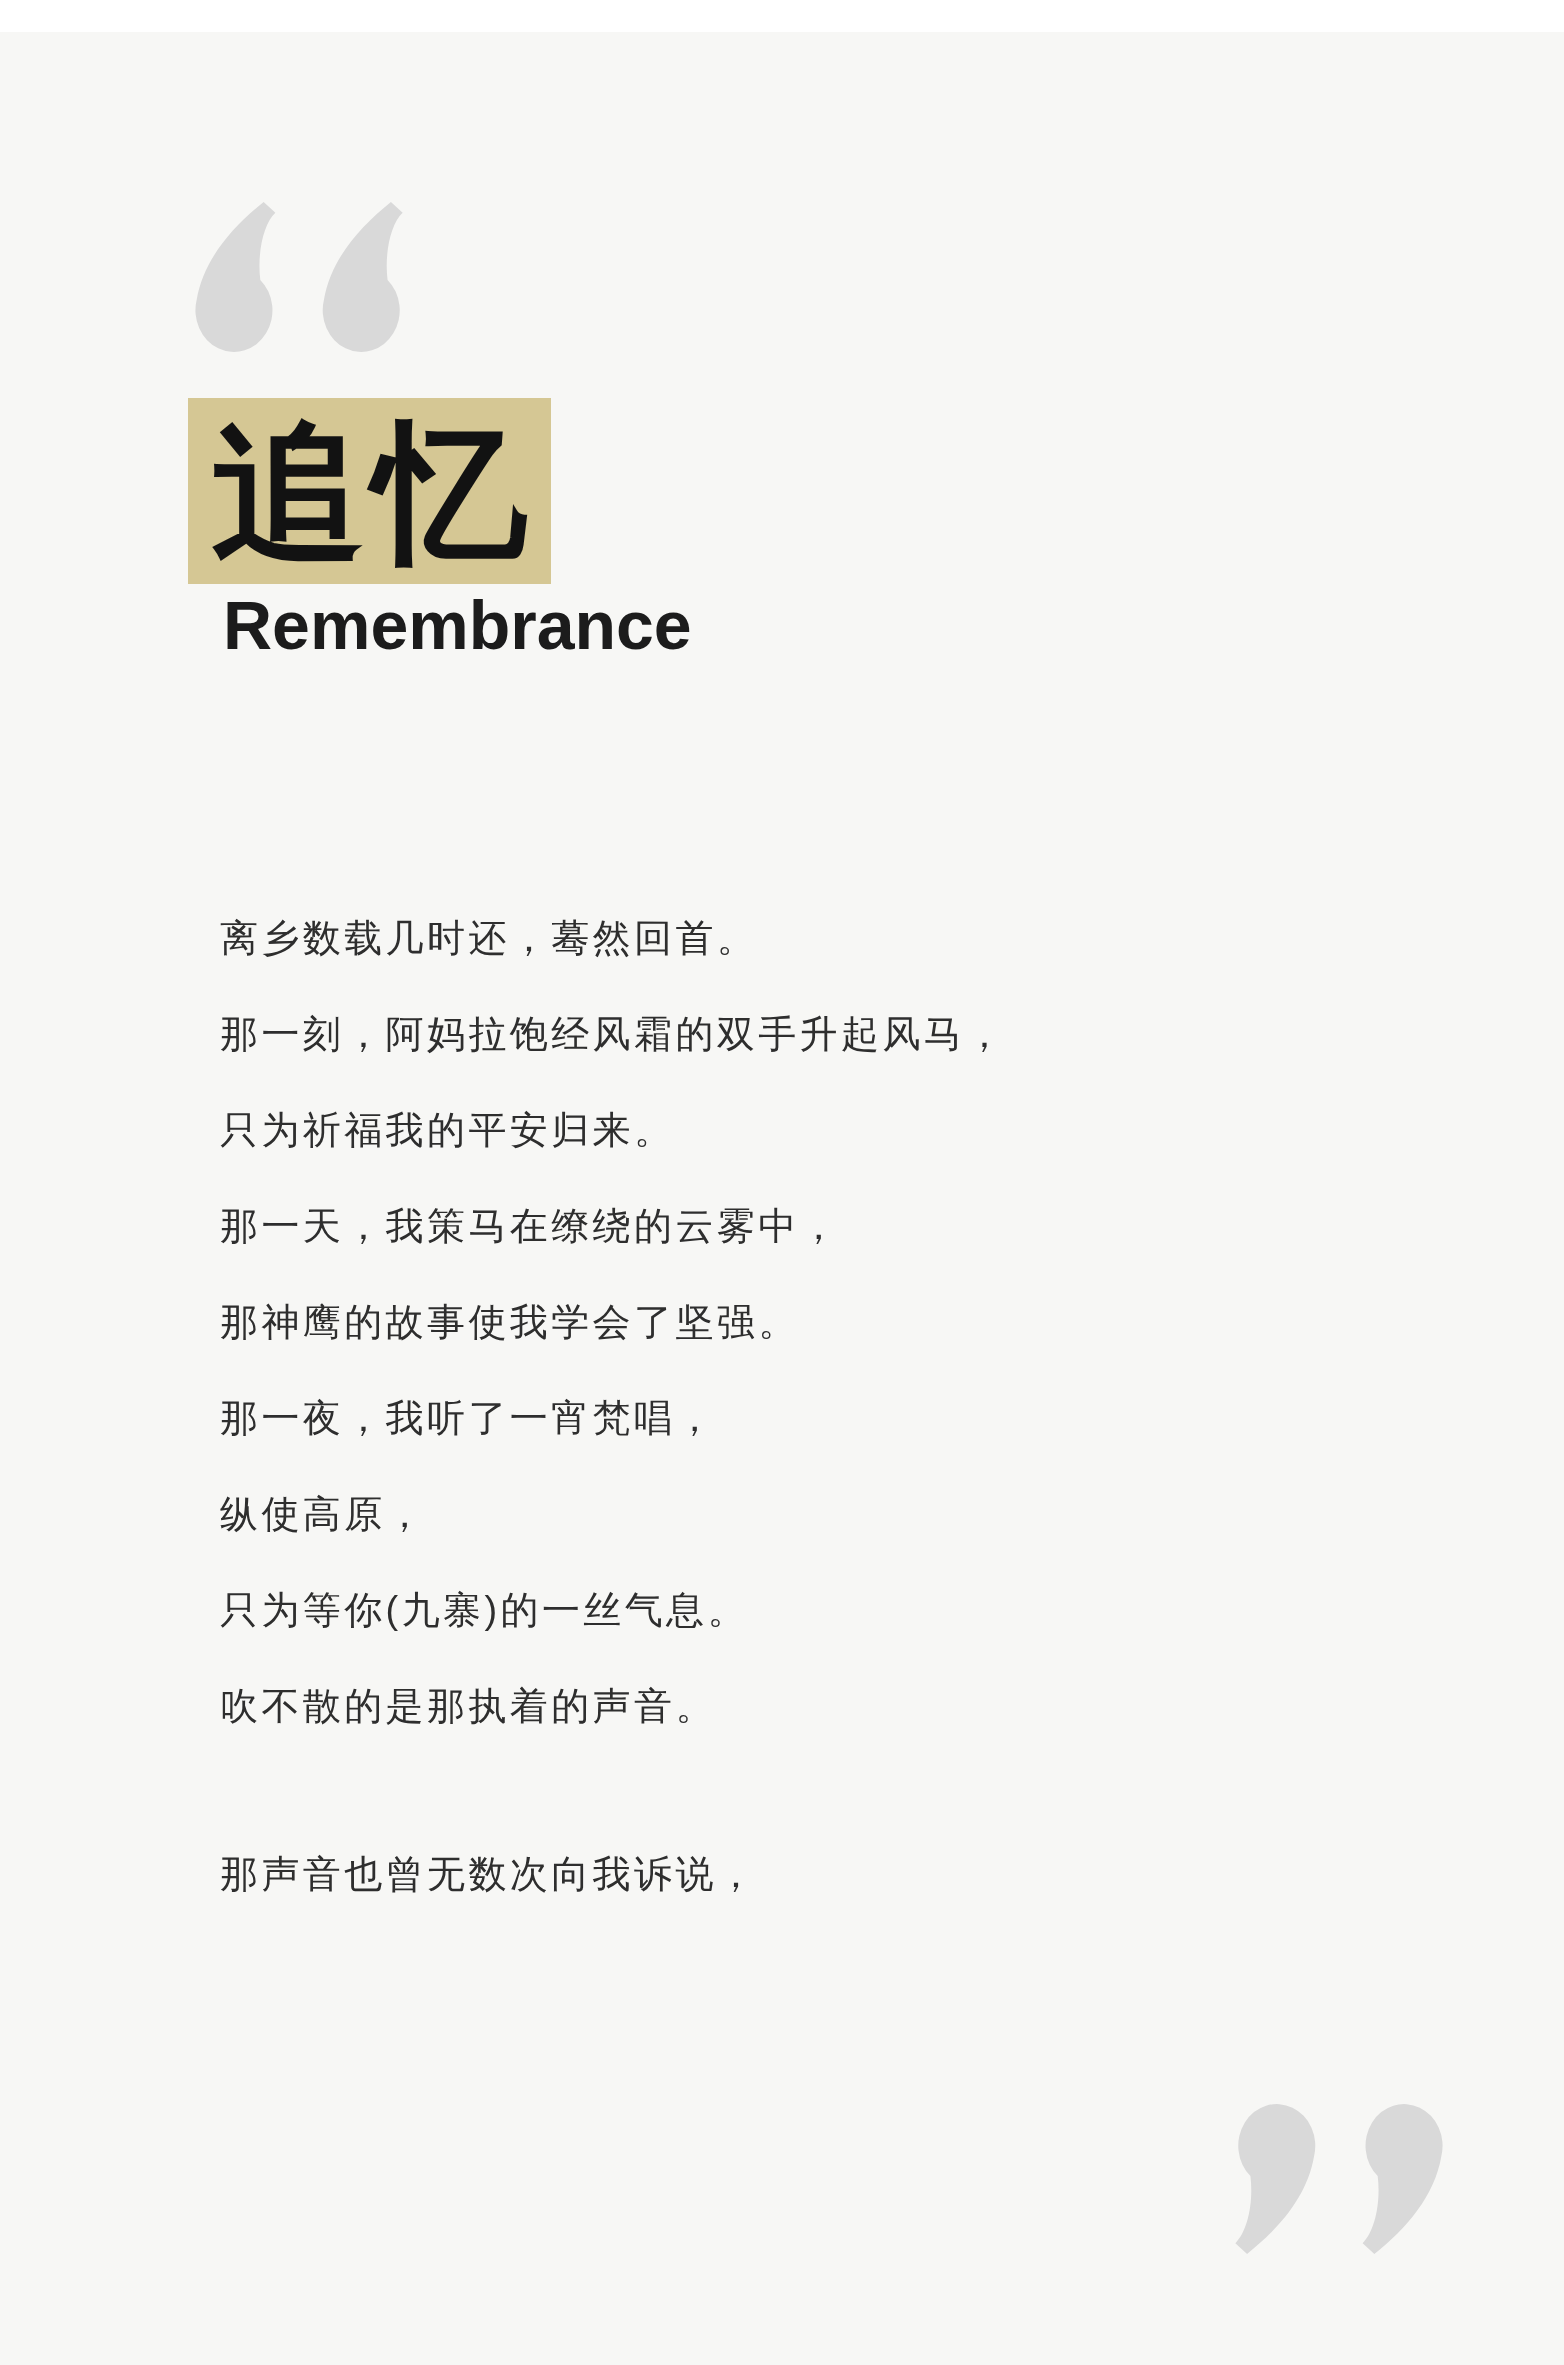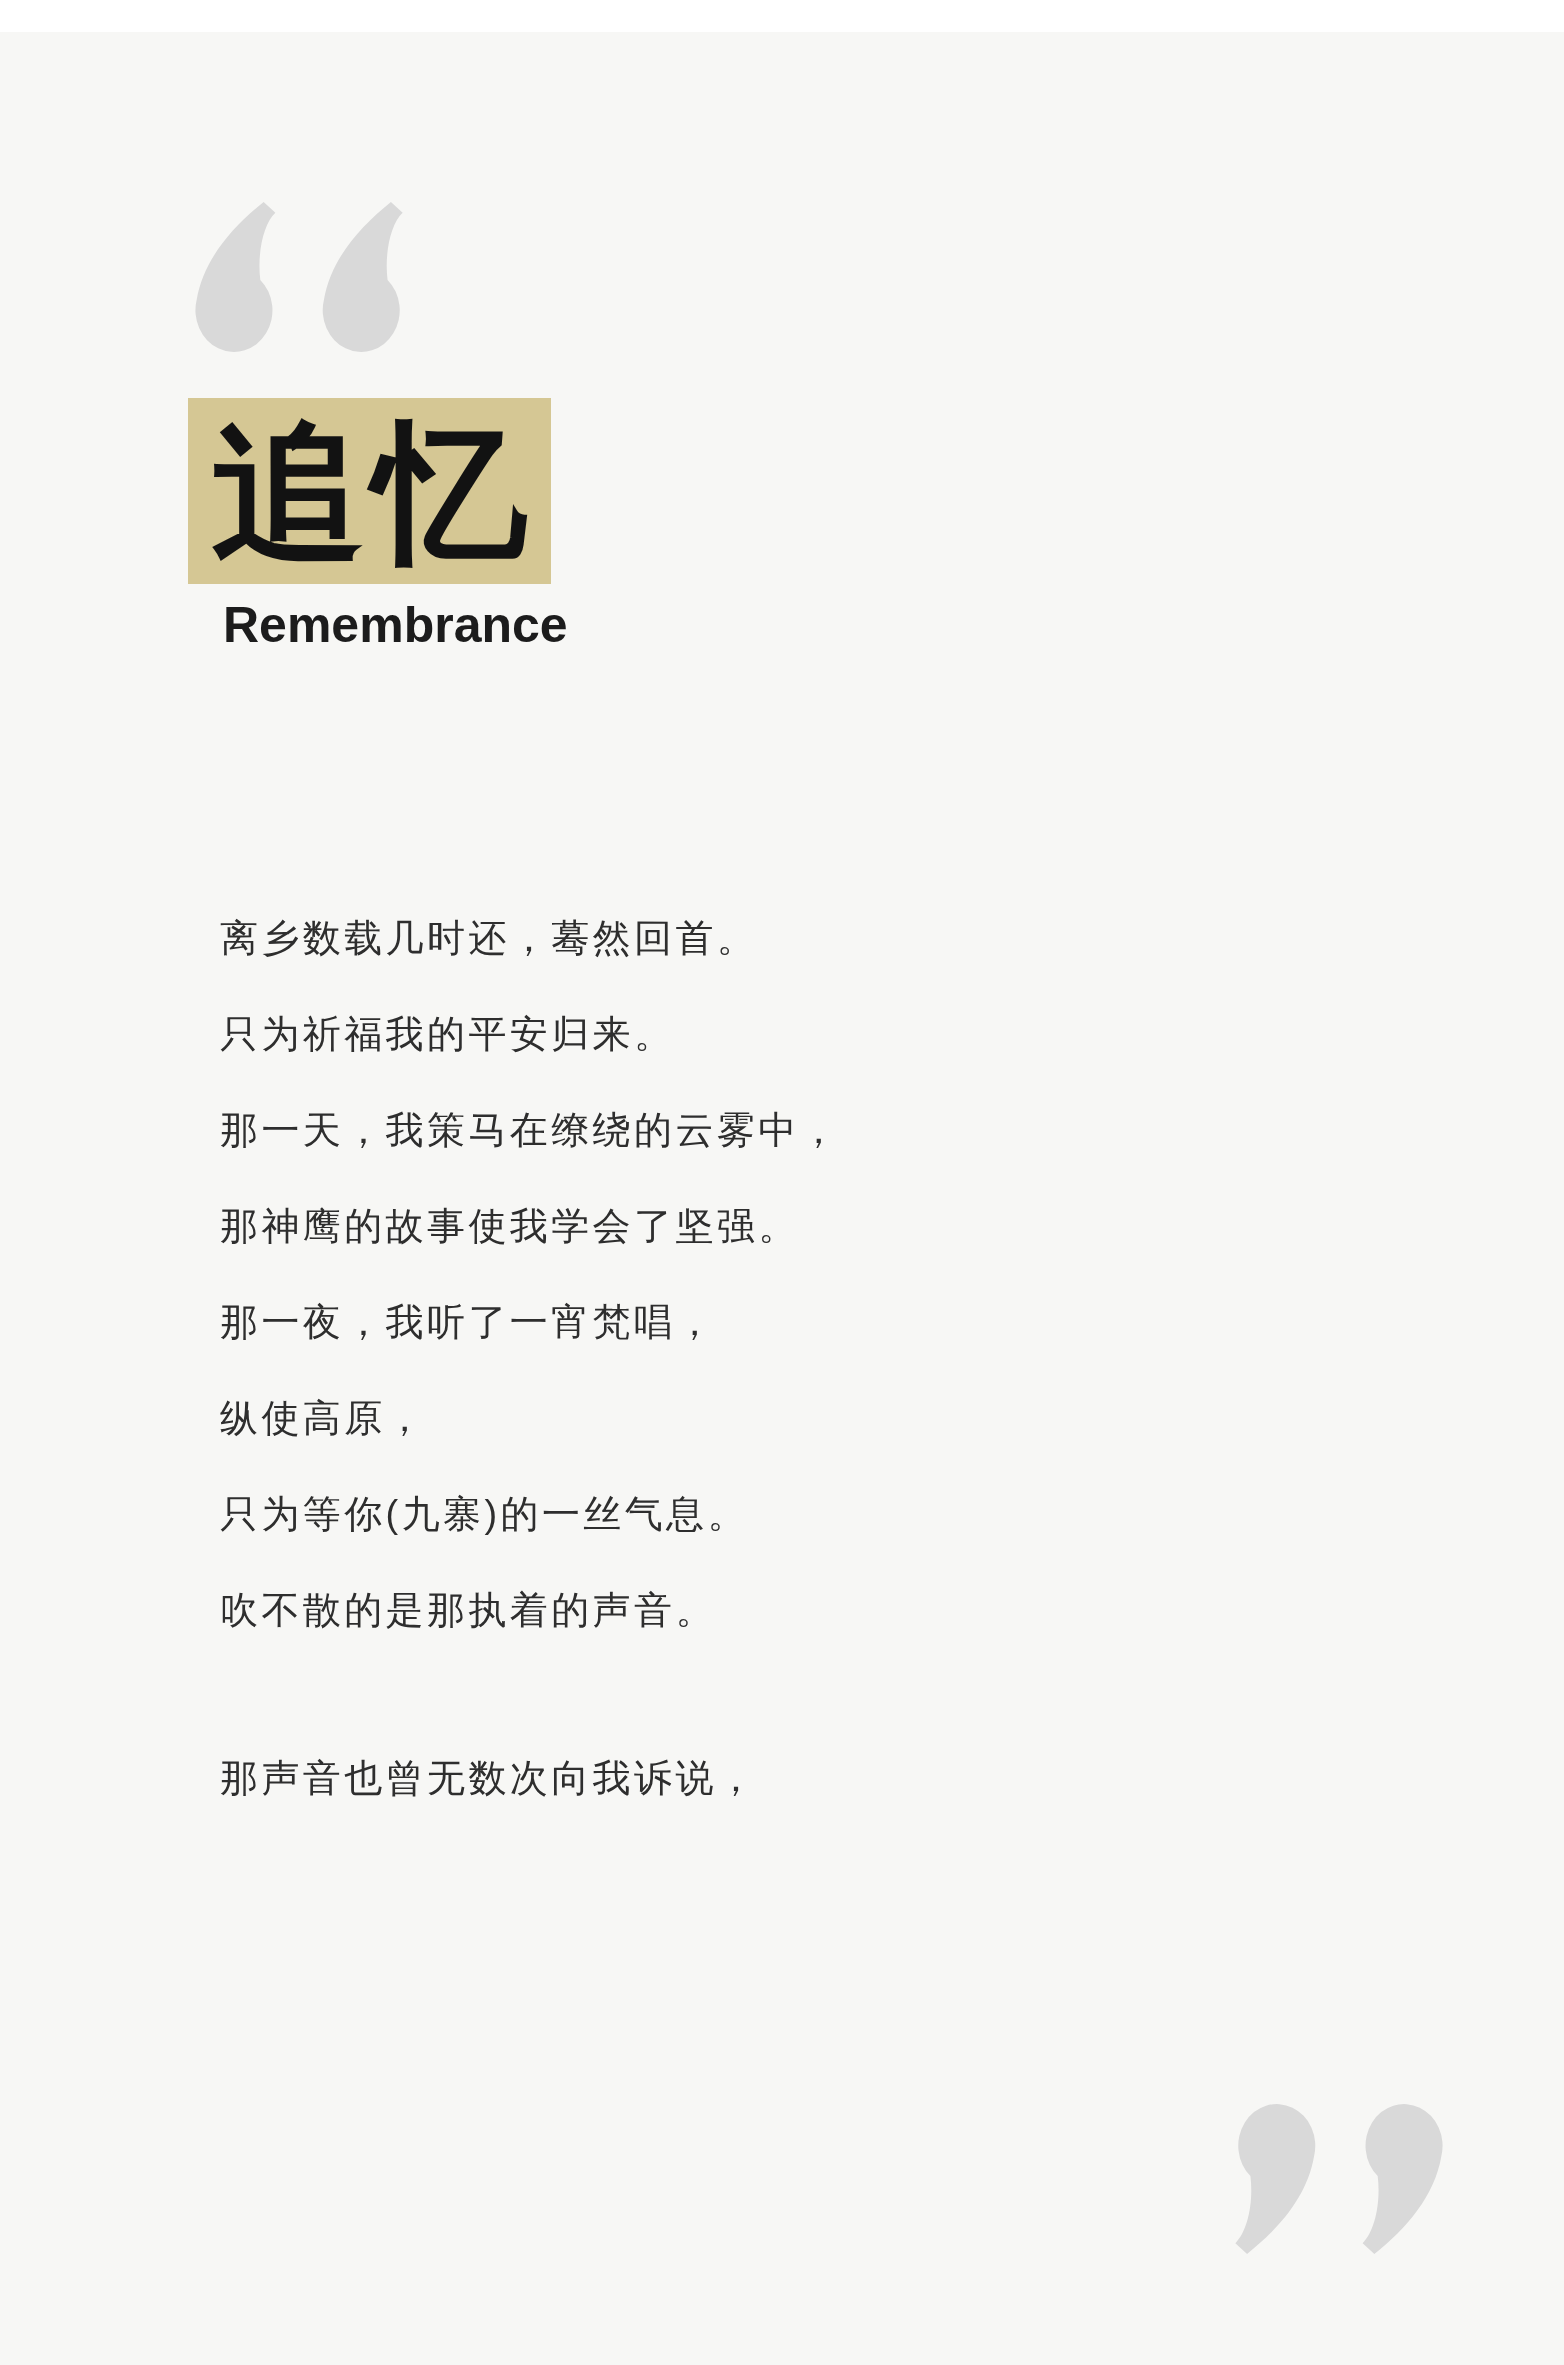--- a/index.html
+++ b/index.html
@@ -31,21 +31,21 @@
     font-weight: 600;
     letter-spacing: 10px;
     margin-right: -10px;
     line-height: 1;
     white-space: nowrap;
   }
 
   .subtitle {
     position: absolute;
     left: 223px; top: 554px;
-    font-size: 50px;
+    font-size: 68px;
     font-weight: 700;
     line-height: 79px;
     letter-spacing: 0px;
     white-space: nowrap;
   }
 
   .poem {
     position: absolute;
     left: 220px; top: 858px;
     font-weight: 300;
@@ -70,20 +70,21 @@
 
   <div class="title-block" style="background-color: rgb(213, 199, 148);">
     <div class="title-cn" style="color: rgb(18, 18, 18);">追忆</div>
   </div>
 
   <div class="subtitle" style="color: rgb(28, 28, 28);">Remembrance</div>
 
   <div class="poem" style="color: rgb(46, 46, 46);">
     <div class="stanza stanza-1">
         <div class="line">离乡数载几时还，蓦然回首。</div>
+        <div class="line">那一刻，阿妈拉饱经风霜的双手升起风马，</div>
         <div class="line">只为祈福我的平安归来。</div>
         <div class="line">那一天，我策马在缭绕的云雾中，</div>
         <div class="line">那神鹰的故事使我学会了坚强。</div>
         <div class="line">那一夜，我听了一宵梵唱，</div>
         <div class="line">纵使高原，</div>
         <div class="line">只为等你(九寨)的一丝气息。</div>
         <div class="line">吹不散的是那执着的声音。</div>
       </div>
     <div class="stanza stanza-2">
         <div class="line">那声音也曾无数次向我诉说，</div>

